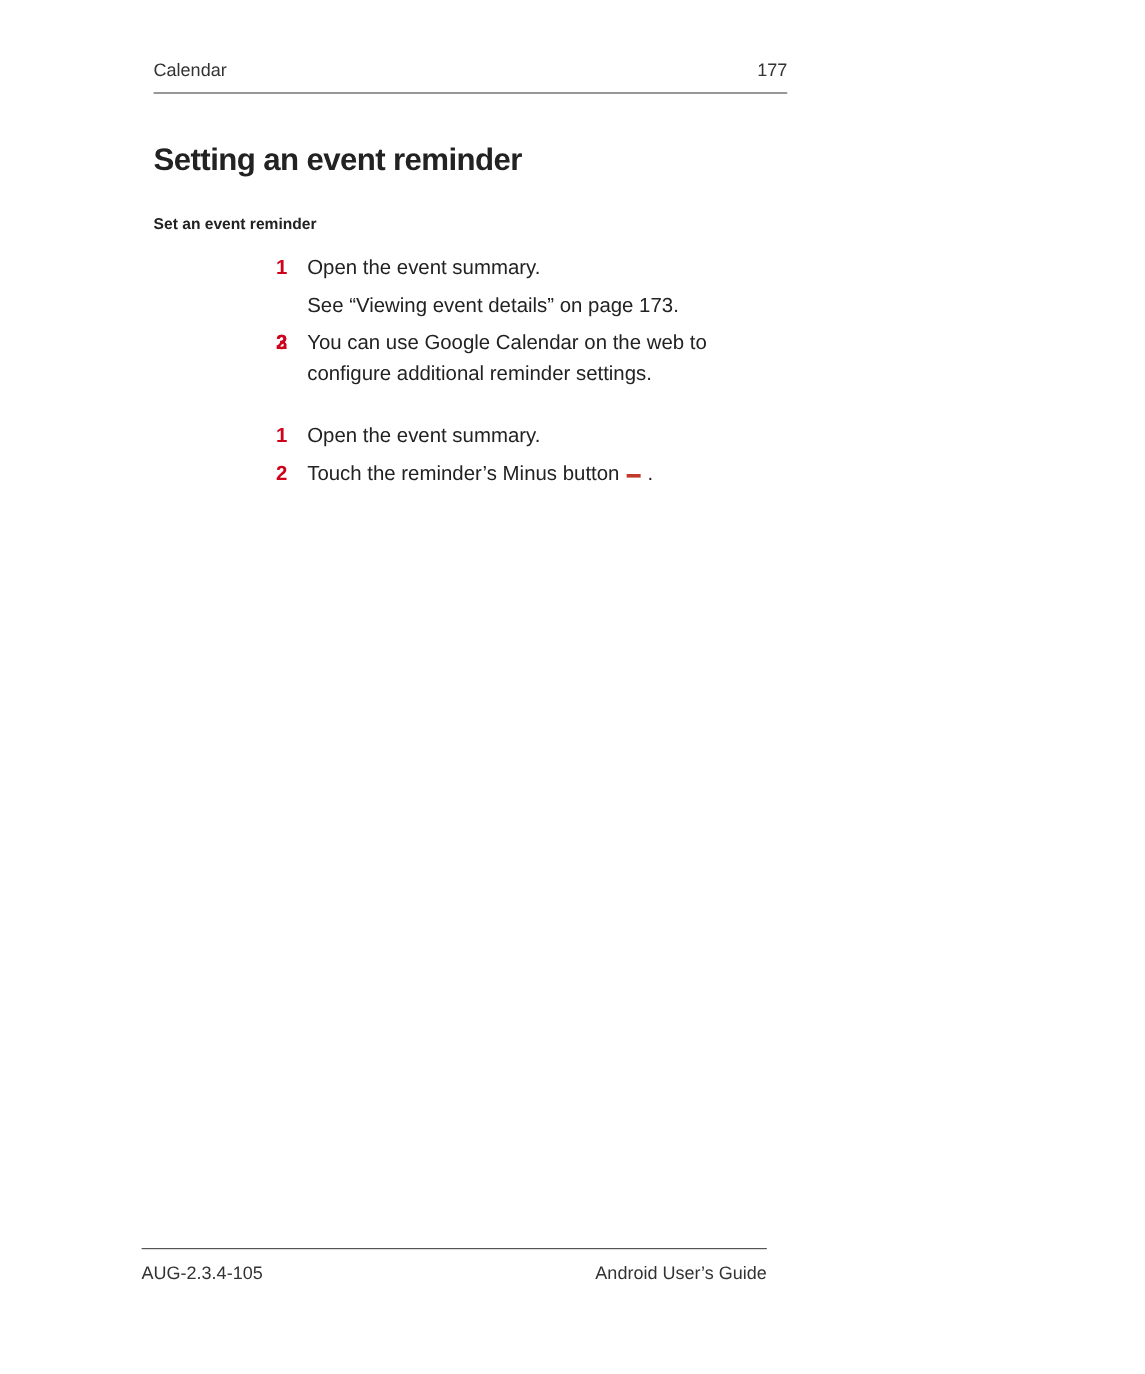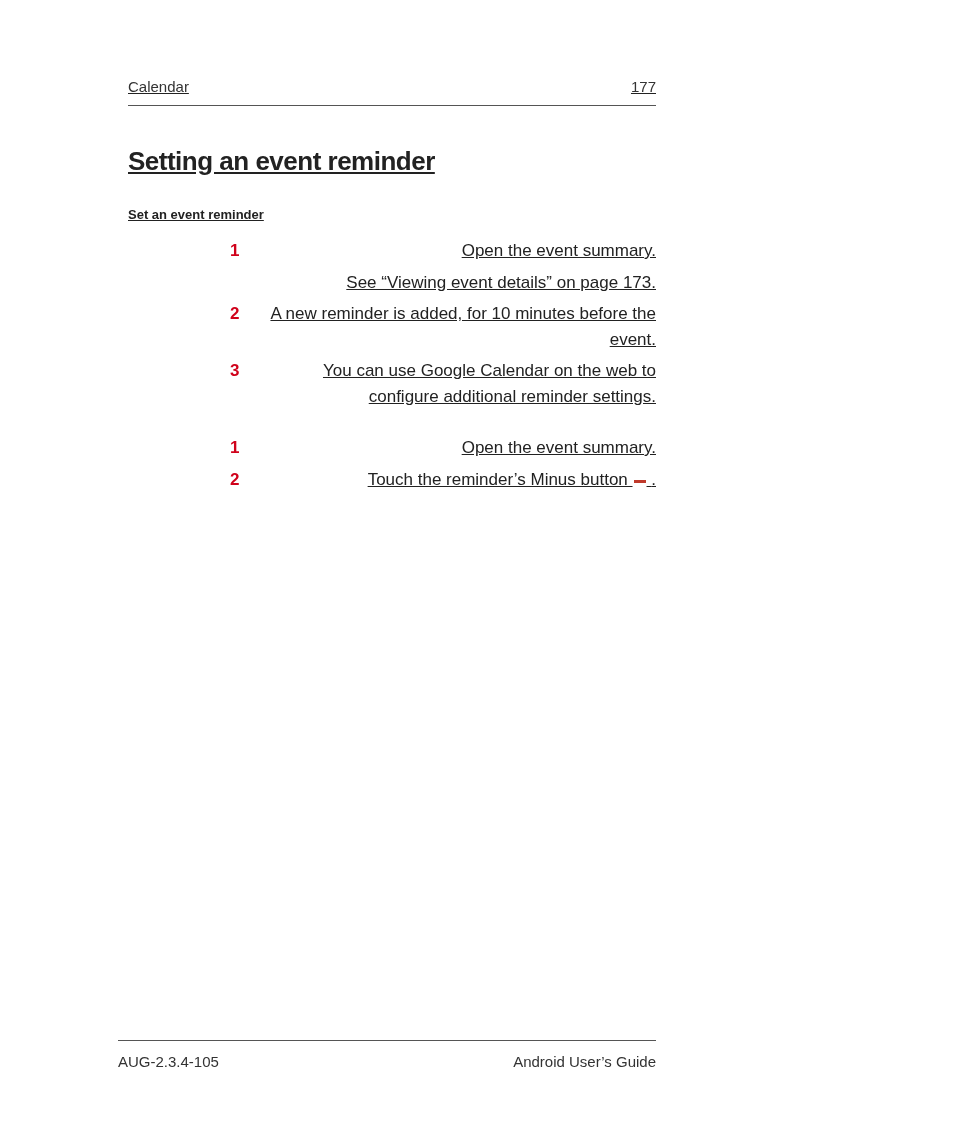--- a/index.html
+++ b/index.html
@@ -9,22 +9,21 @@
       background: #fff;
       font-family: "Helvetica Neue", Helvetica, Arial, sans-serif;
       color: #222;
       font-size: 17px;
       line-height: 1.5;
     }
     .page {
       position: relative;
       width: 774px;
       height: 1145px;
-      padding: 76px 118px 0 128px;
-      text-decoration: underline;
+      padding: 48px 118px 0 128px;
     }
     .running-head {
       display: flex;
       justify-content: space-between;
       font-size: 15px;
       color: #333;
       padding-bottom: 6px;
       border-bottom: 1px solid #555;
       margin-bottom: 36px;
     }
@@ -41,21 +40,20 @@
     h2.subhead {
       font-size: 13px;
       font-weight: 700;
       margin-bottom: 14px;
       margin-top: 8px;
     }
     ol.steps {
       list-style: none;
       margin-left: 102px;
       counter-reset: step;
-      text-align: right;
     }
     ol.steps > li {
       position: relative;
       padding-left: 26px;
       margin-bottom: 6px;
     }
     ol.steps > li.numbered::before {
       counter-increment: step;
       content: counter(step);
       position: absolute;
@@ -73,21 +71,21 @@
     }
     .plus-icon svg, .minus-icon svg { display: block; }
     .minus-icon {
       display: inline-block;
       vertical-align: 1px;
       margin: 0 1px;
     }
     .footer {
       position: absolute;
       left: 118px;
-      right: 118px;
+      right: 135px;
       bottom: 72px;
       border-top: 1px solid #555;
       padding-top: 10px;
       display: flex;
       justify-content: space-between;
       font-size: 15px;
       color: #333;
     }
     .sect { margin-bottom: 26px; }
   </style>
@@ -105,21 +103,20 @@
 
 
   <div class="sect">
     <h2 class="subhead">Set an event reminder</h2>
     <ol class="steps">
       <li class="numbered">
         <div class="line">Open the event summary.</div>
         <div class="line">See “Viewing event details” on page 173.</div>
       </li>
       <li class="numbered">
-        <div class="line">A new reminder is added, for 10 minutes before the event.</div>
       </li>
       <li class="numbered">
         <div class="line">You can use Google Calendar on the web to configure additional reminder settings.</div>
       </li>
     </ol>
   </div>
 
   <div class="sect">
     <ol class="steps">
       <li class="numbered">

